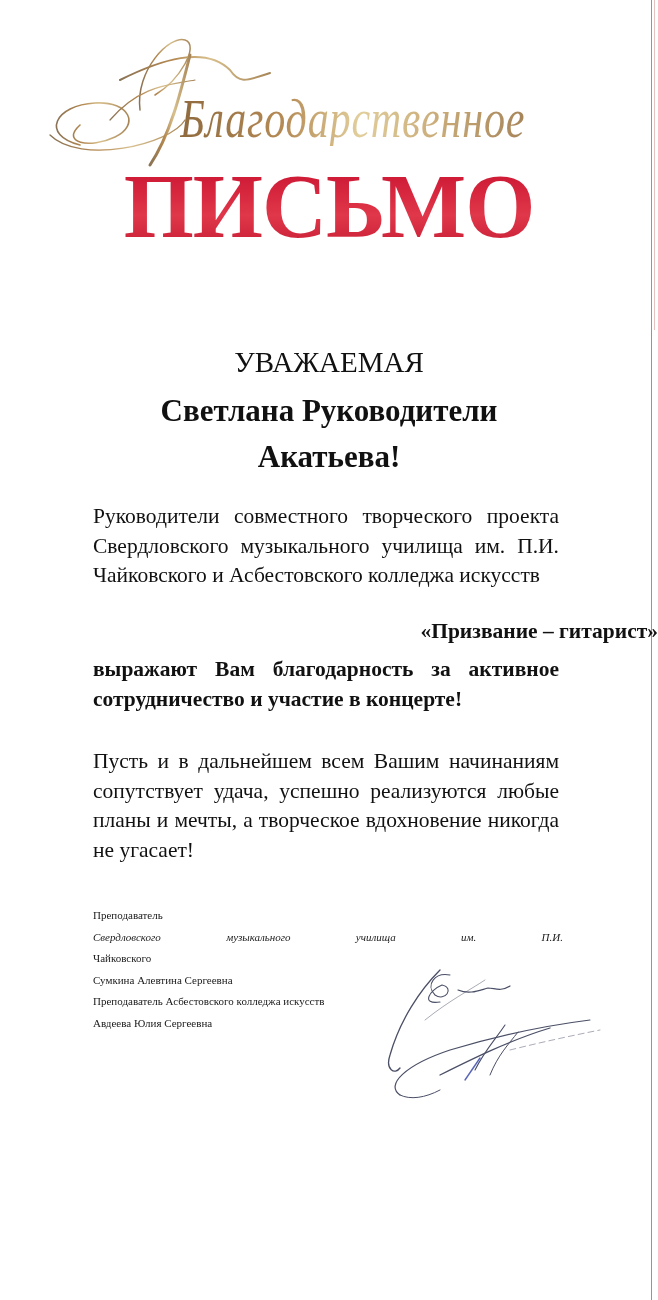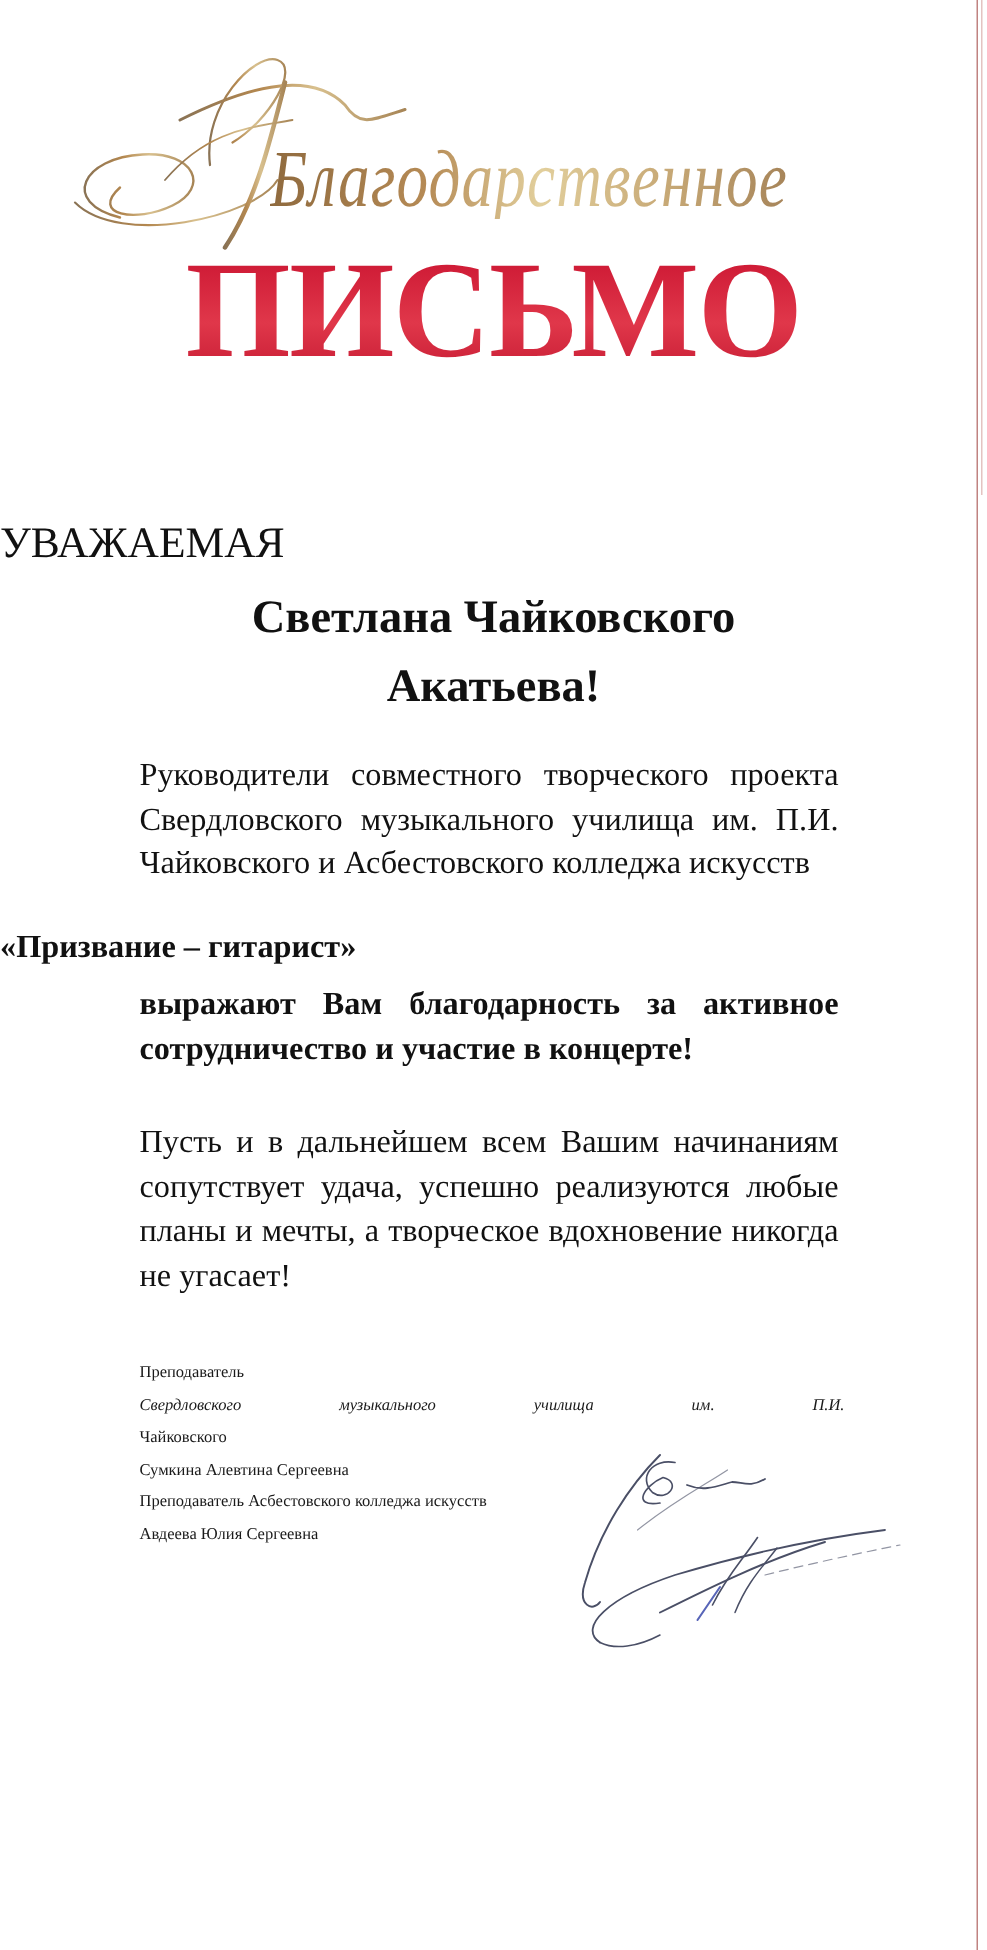--- a/index.html
+++ b/index.html
@@ -69,20 +69,21 @@
       -webkit-text-fill-color: transparent;
       letter-spacing: -1px;
       transform: scaleX(0.98);
     }
 
     
     .salutation {
       position: absolute;
       left: 0; width: 658px;
       top: 345px;
+      text-align: center;
       font-size: 29px;
       line-height: 34px;
       color: #111;
     }
     .recipient {
       position: absolute;
       left: 0; width: 658px;
       top: 388px;
       text-align: center;
       font-size: 31px;
@@ -98,21 +99,21 @@
       line-height: 29.5px;
       text-align: justify;
       text-align-last: left;
       color: #111;
     }
     .p1 { top: 479px; margin-top: 23px; }
     .project {
       position: absolute;
       left: 0; width: 658px;
       top: 616px;
-      text-align: left;
+      text-align: right;
       font-size: 21.5px;
       font-weight: bold;
       line-height: 30px;
     }
     .p2 { top: 655px; font-weight: bold; }
     .p3 { top: 731px; margin-top: 16px; }
 
     .signatures {
       position: absolute;
       left: 93px;
@@ -159,21 +160,21 @@
       <path d="M170 30 C 160 70, 150 110, 130 140" stroke-width="3"></path>
       <path d="M90 95 C 120 60, 150 60, 175 55" stroke-width="1.2"></path>
     </g>
   </svg>
 
   <div class="script-title">Благодарственное</div>
   <div class="big-title">ПИСЬМО</div>
 
   <div class="salutation">УВАЖАЕМАЯ</div>
   <div class="recipient">
-    <div>Светлана Чайковского</div>
+    <div>Светлана Руководители</div>
     <div>Акатьева!</div>
   </div>
 
   <div class="para p1">Руководители совместного творческого проекта Свердловского музыкального училища им. П.И. Чайковского и Асбестовского колледжа искусств</div>
   <div class="project">«Призвание – гитарист»</div>
   <div class="para p2">выражают Вам благодарность за активное сотрудничество и участие в концерте!</div>
   <div class="para p3">Пусть и в дальнейшем всем Вашим начинаниям сопутствует удача, успешно реализуются любые планы и мечты, а творческое вдохновение никогда не угасает!</div>
 
   <div class="signatures">
     <span class="sig-line">Преподаватель</span>

